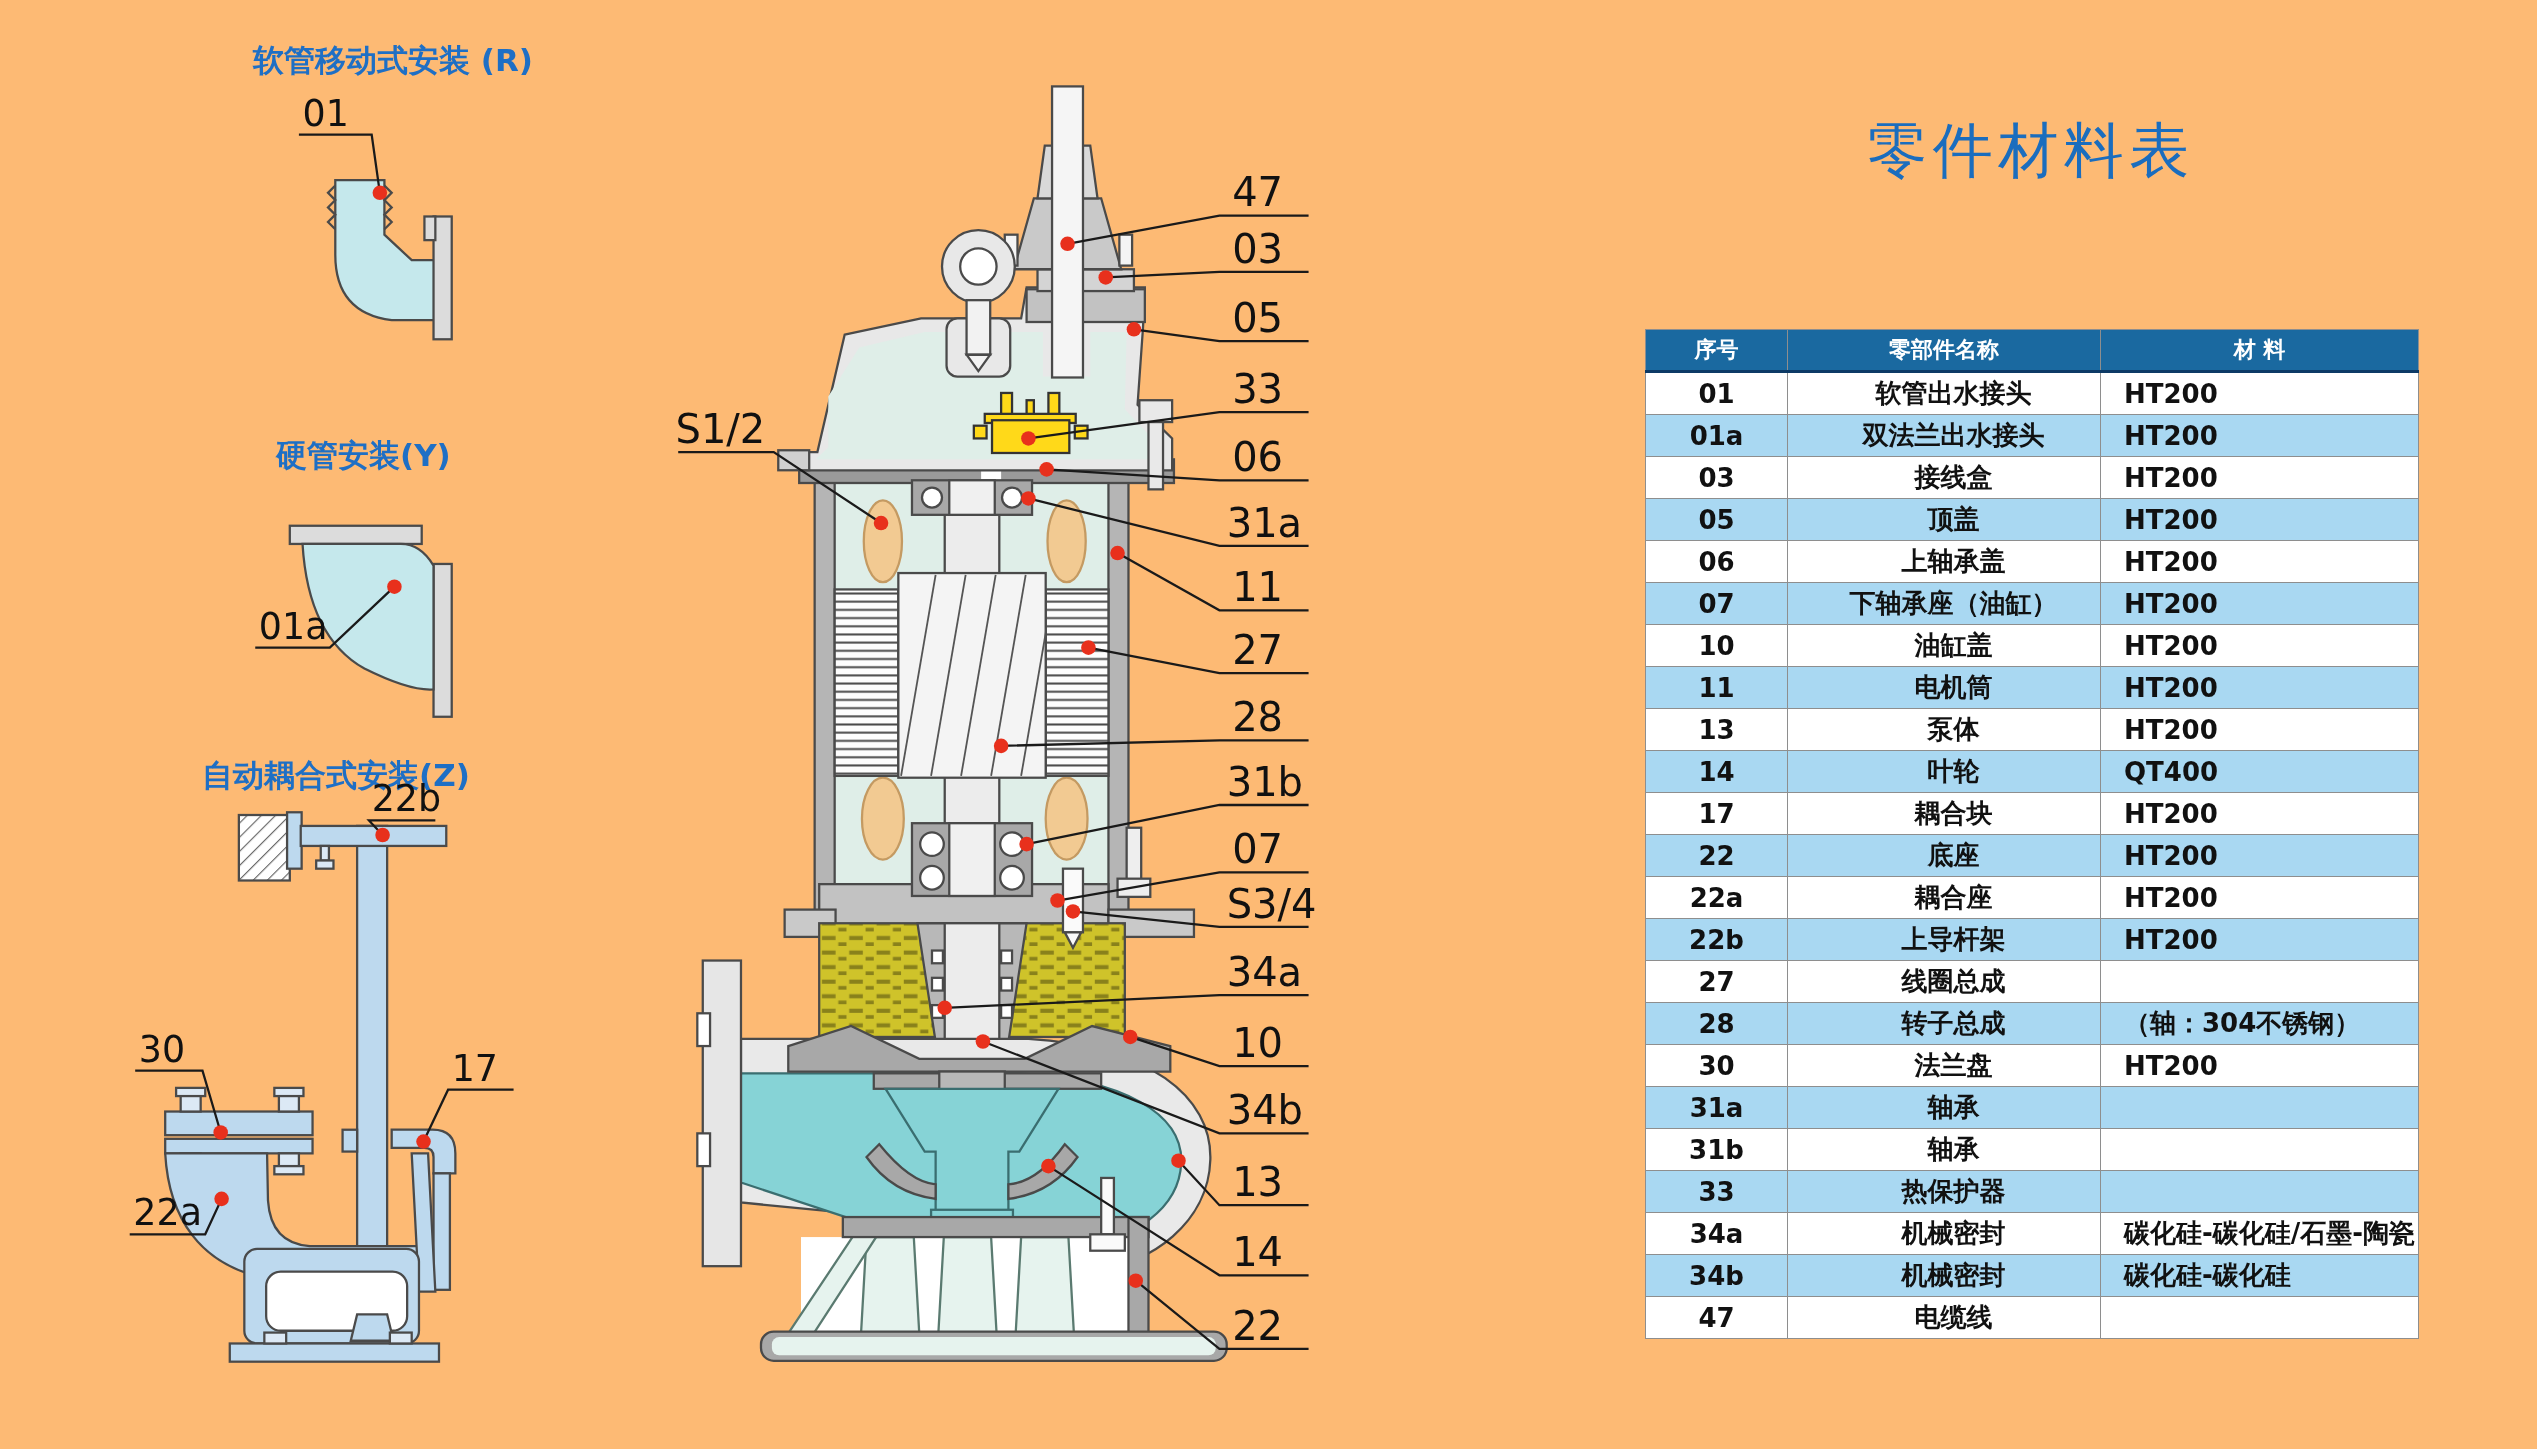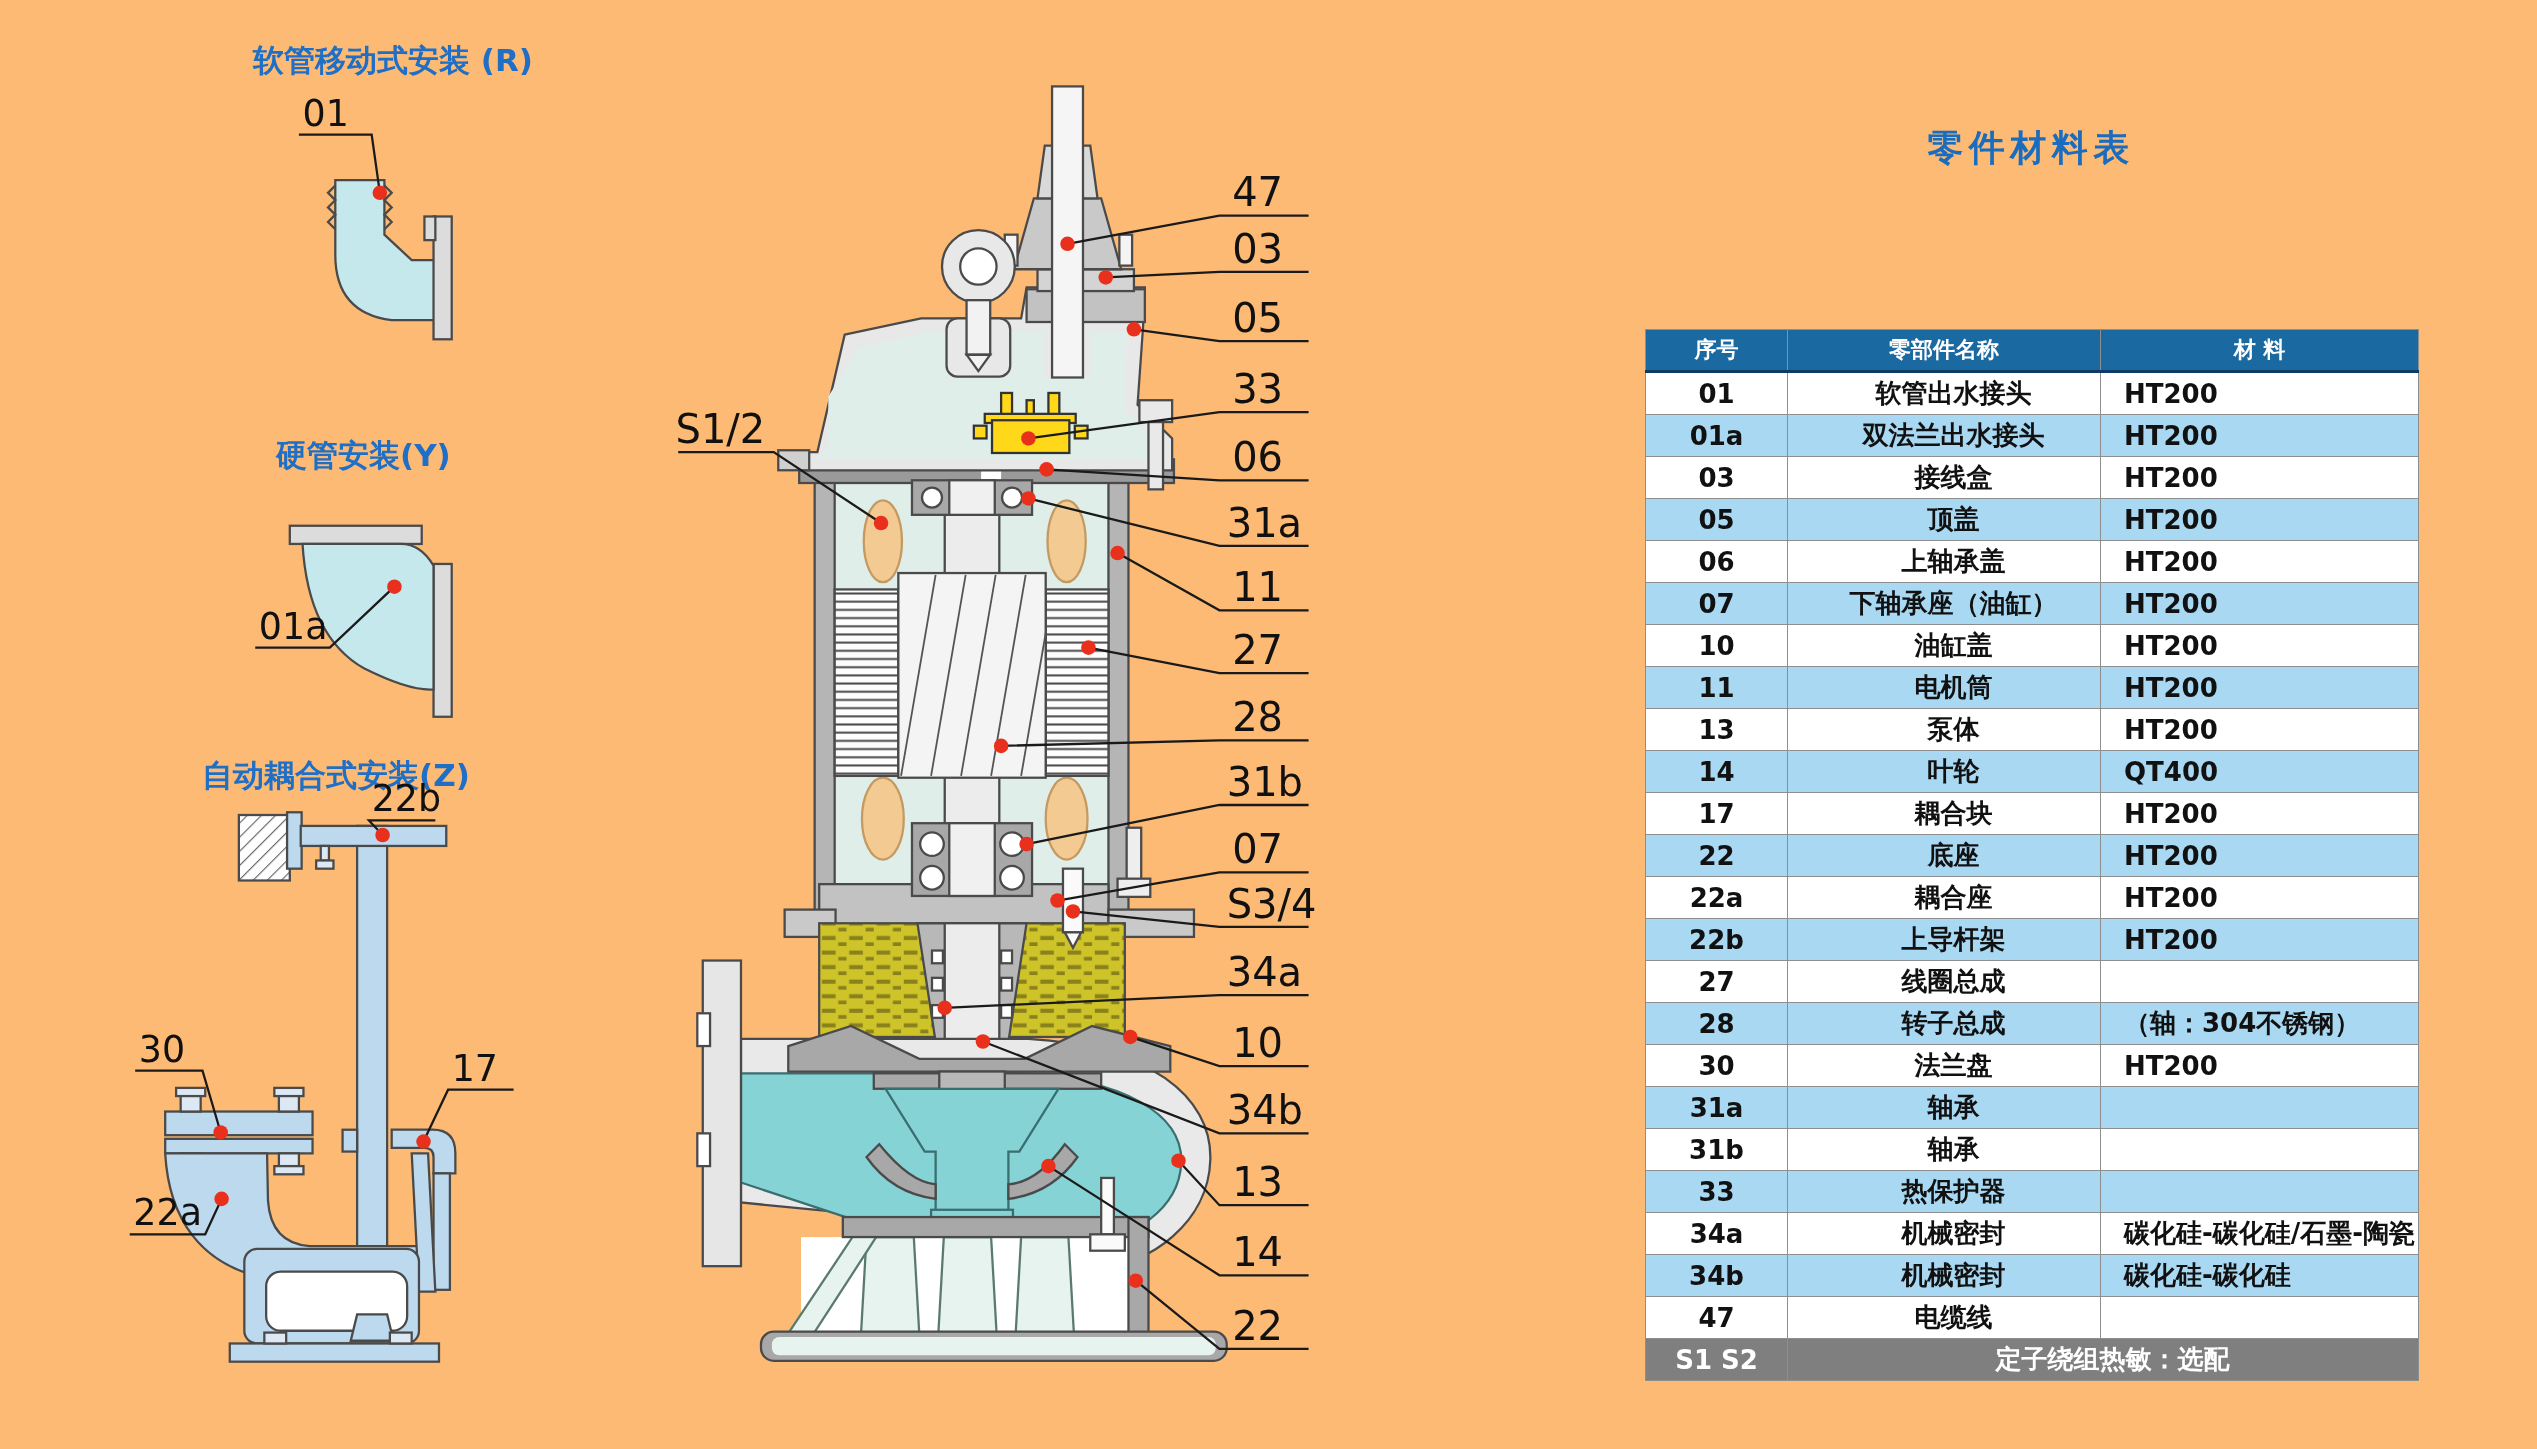--- a/index.html
+++ b/index.html
@@ -1,20 +1,20 @@
 <!DOCTYPE html>
 <html style="font-size:14.6px"><head>
 <meta charset="utf-8">
 <style>
   html,body{margin:0;padding:0;background:#ffffff;}
   .stage{position:relative;width:2538px;height:1449px;background:#fdba74;overflow:hidden;
          font-family:"DejaVu Sans","Liberation Sans",sans-serif;}
   .sec-title{position:absolute;color:#1e6fc5;font-weight:bold;font-size:31px;white-space:nowrap;}
-  .tbl-title{position:absolute;left:1645px;top:124px;width:772px;text-align:center;color:#1a6dbe;
-             font-weight:bold;font-size:36px;letter-spacing:5.5px;}
+  .tbl-title{position:absolute;left:1645px;top:111px;width:772px;text-align:center;color:#1a6dbe;
+             font-weight:normal;font-size:60px;letter-spacing:5.5px;}
   .tbl-wrap{position:absolute;left:1645px;top:329px;}
   table.parts{border-collapse:collapse;table-layout:fixed;width:772px;background:#fff;}
   table.parts td,table.parts th{border:0.9px solid #8e8e8e;overflow:hidden;white-space:nowrap;}
   table.parts th{background:#1a69a0;color:#ffffff;font-size:22px;font-weight:bold;height:38px;
                  border-bottom:3.6px solid #0d3a66;text-align:center;}
   table.parts td{height:39px;font-size:26px;font-weight:bold;color:#111;}
   td.c-no{text-align:center;}
   td.c-name{padding-left:20px;text-align:center;}
   td.c-mat{padding-left:23px;text-align:left;}
   tr.alt td{background:#a9d8f2;}
@@ -154,24 +154,20 @@
           </tr>
           <tr class="alt">
             <td class="c-no">34b</td>
             <td class="c-name">机械密封</td>
             <td class="c-mat">碳化硅-碳化硅</td>
           </tr>
           <tr>
             <td class="c-no">47</td>
             <td class="c-name">电缆线</td>
             <td class="c-mat"></td>
-          </tr>
-          <tr class="special">
-            <td class="c-no">S1 S2</td>
-            <td class="c-name" colspan="2">定子绕组热敏：选配</td>
           </tr>
         </tbody>
     </table>
   </div>
 
   <svg width="2538" height="1449" viewBox="0 0 2789 1593" style="position:absolute;left:0;top:0">
     <defs>
       <pattern id="lam" width="10" height="9" patternUnits="userSpaceOnUse">
         <rect width="10" height="9" fill="#fdfdfd"></rect>
         <line x1="0" y1="4.5" x2="10" y2="4.5" stroke="#4a4a4a" stroke-width="2.2"></line>

